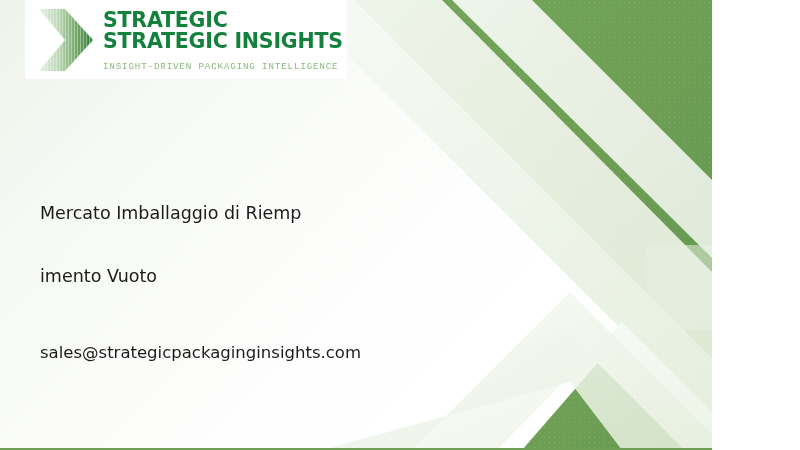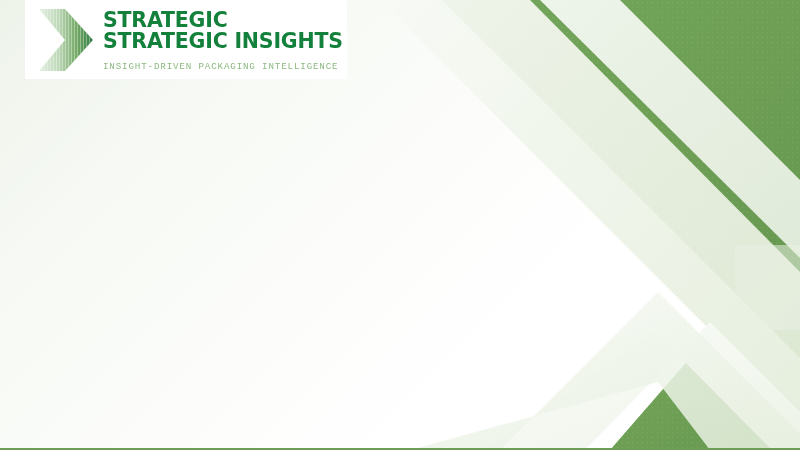--- a/index.html
+++ b/index.html
@@ -5,21 +5,21 @@
 <style>
   html, body {
     margin: 0;
     padding: 0;
     background: #ffffff;
   }
 
   
   .slide {
     position: relative;
-    width: 800px;
+    width: 712px;
     height: 450px;
     overflow: hidden;
     background: #ffffff;
     font-family: "DejaVu Sans", "Liberation Sans", sans-serif;
     border-bottom: 2px solid #6d9e54;
     box-sizing: border-box;
   }
 
   
   .bg-wash {
@@ -207,14 +207,19 @@
     </div>
 
     <div class="logo-text">
       <div class="logo-line1">STRATEGIC</div>
       <div class="logo-line2">STRATEGIC INSIGHTS</div>
       <div class="logo-tagline">INSIGHT-DRIVEN PACKAGING INTELLIGENCE</div>
     </div>
 
   </div>
 
+  <div class="body-copy">
+    <p class="title-line">Mercato Imballaggio di Riemp</p>
+    <p class="title-line second">imento Vuoto</p>
+    <p class="contact-line">sales@strategicpackaginginsights.com</p>
+  </div>
 
 </div>
 
 </body></html>

